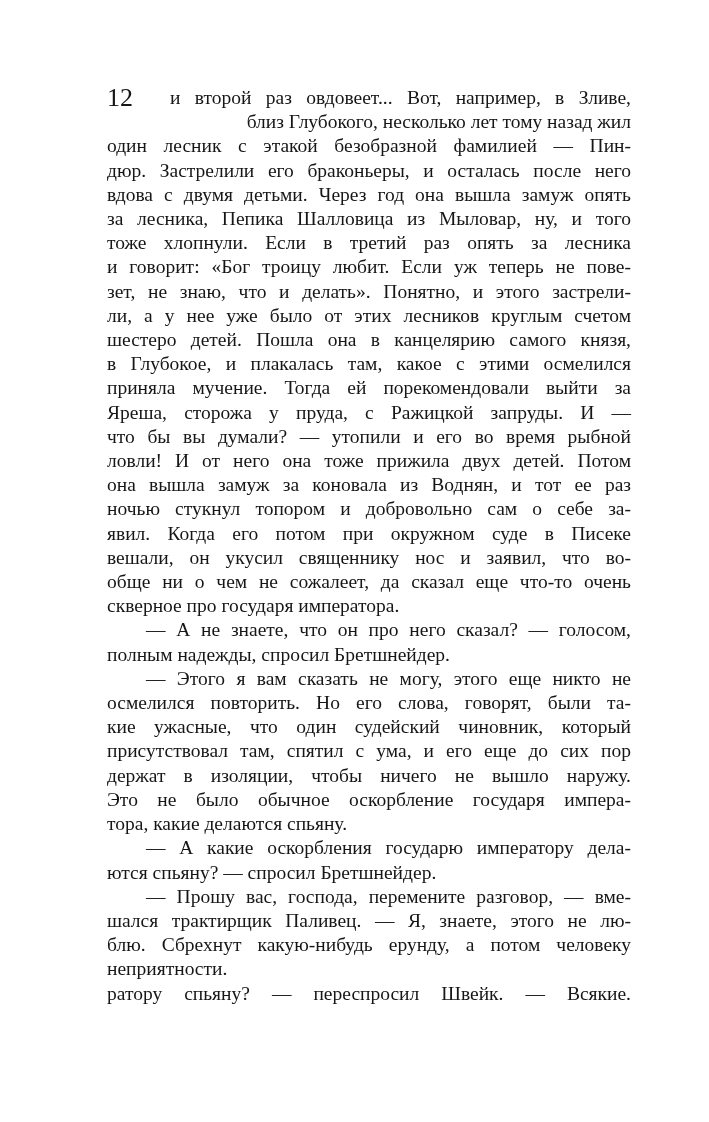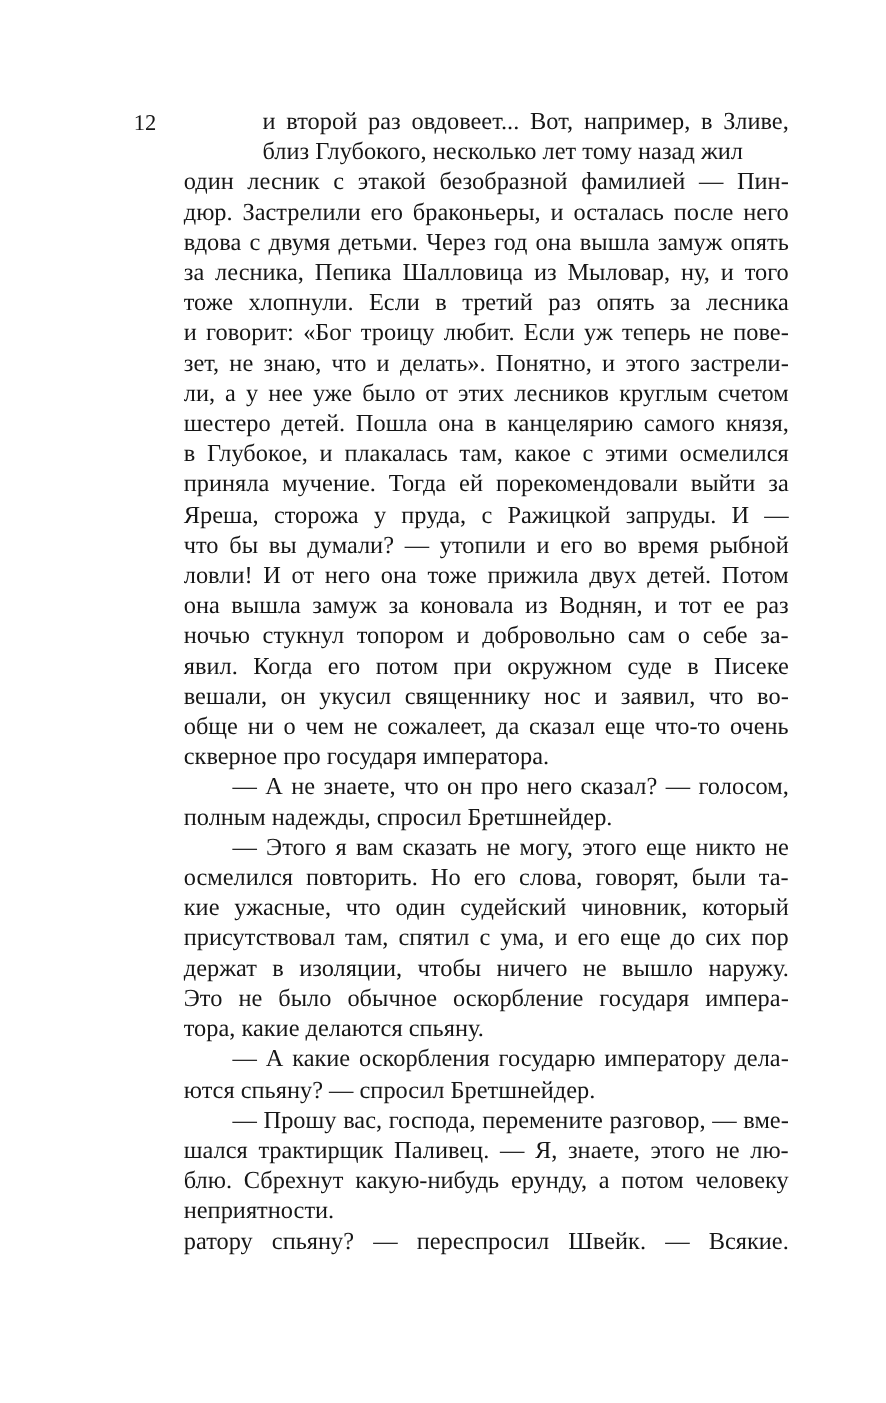--- a/index.html
+++ b/index.html
@@ -18,38 +18,38 @@
     position: absolute;
     left: 107px;
     top: 86px;
     width: 524px;
   }
   .pagenum {
     position: absolute;
     left: 0;
     top: 0;
     font-family: "Liberation Serif", "DejaVu Serif", serif;
-    font-size: 18px;
+    font-size: 26px;
     line-height: 24.2px;
     color: #161616;
   }
   .line {
     font-family: "Liberation Serif", "DejaVu Serif", serif;
     font-size: 19.5px;
     line-height: 24.2px;
     color: #161616;
     text-align: left;
-    margin-left: 40px;
   }
   .line.just {
     text-align: justify;
     text-align-last: justify;
   }
   .line.offset {
     padding-left: 63px;
+    text-align: right;
   }
   .line.indent {
     text-indent: 39px;
   }
 </style>
 </head>
 <body>
 
 <div class="book-page">
   <div class="text-block">

